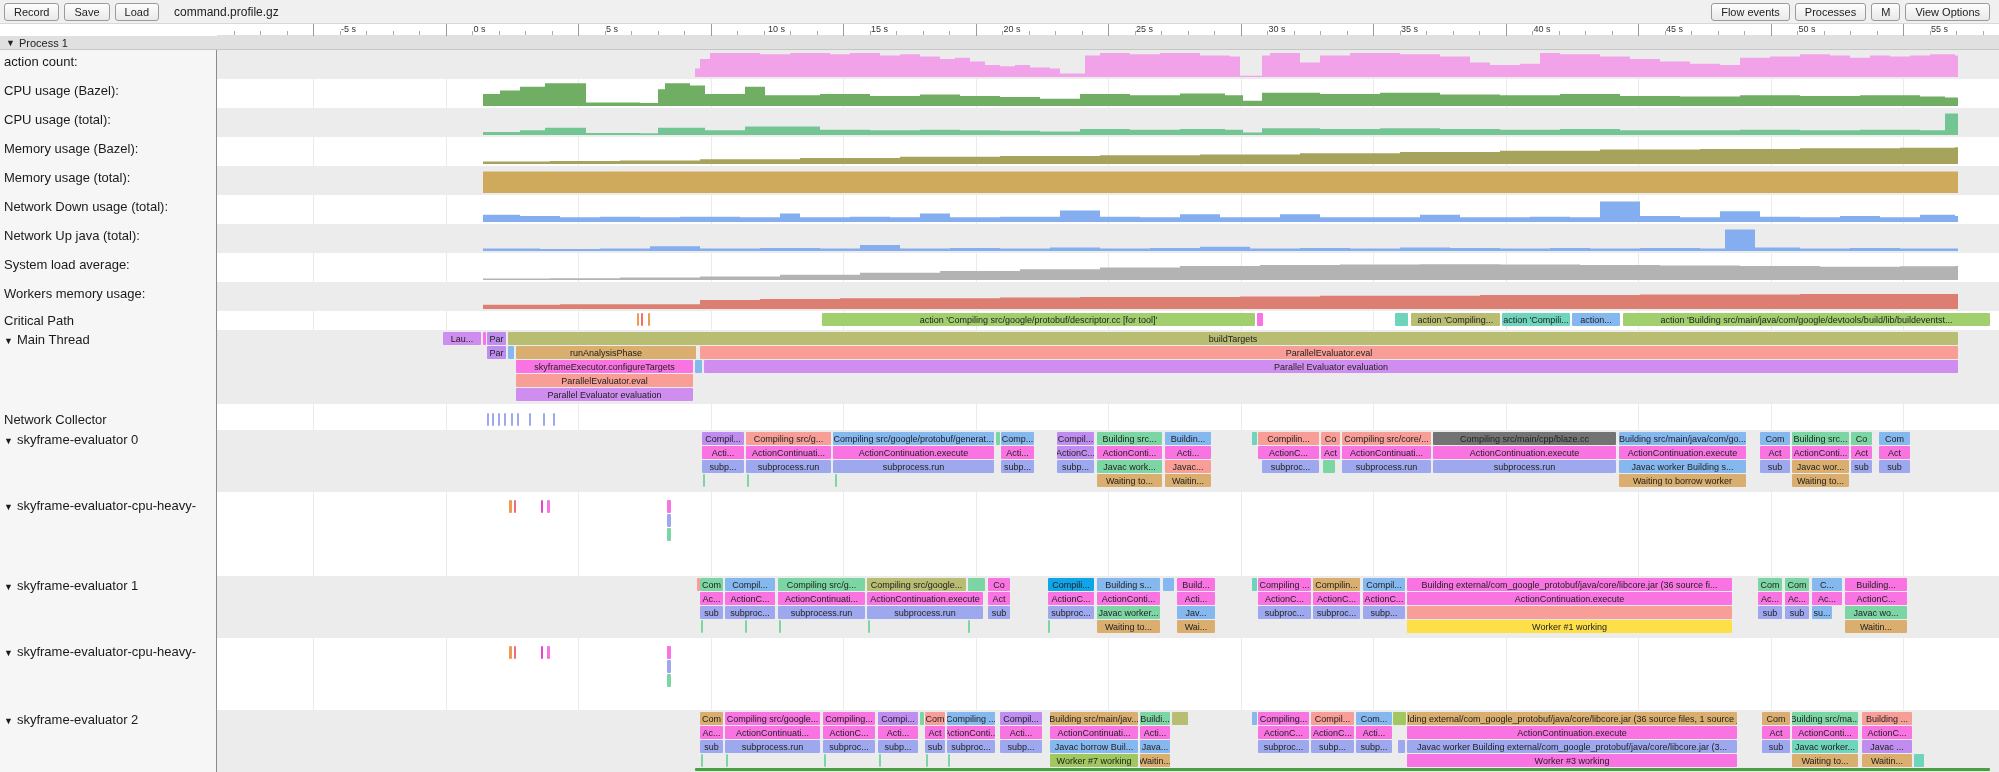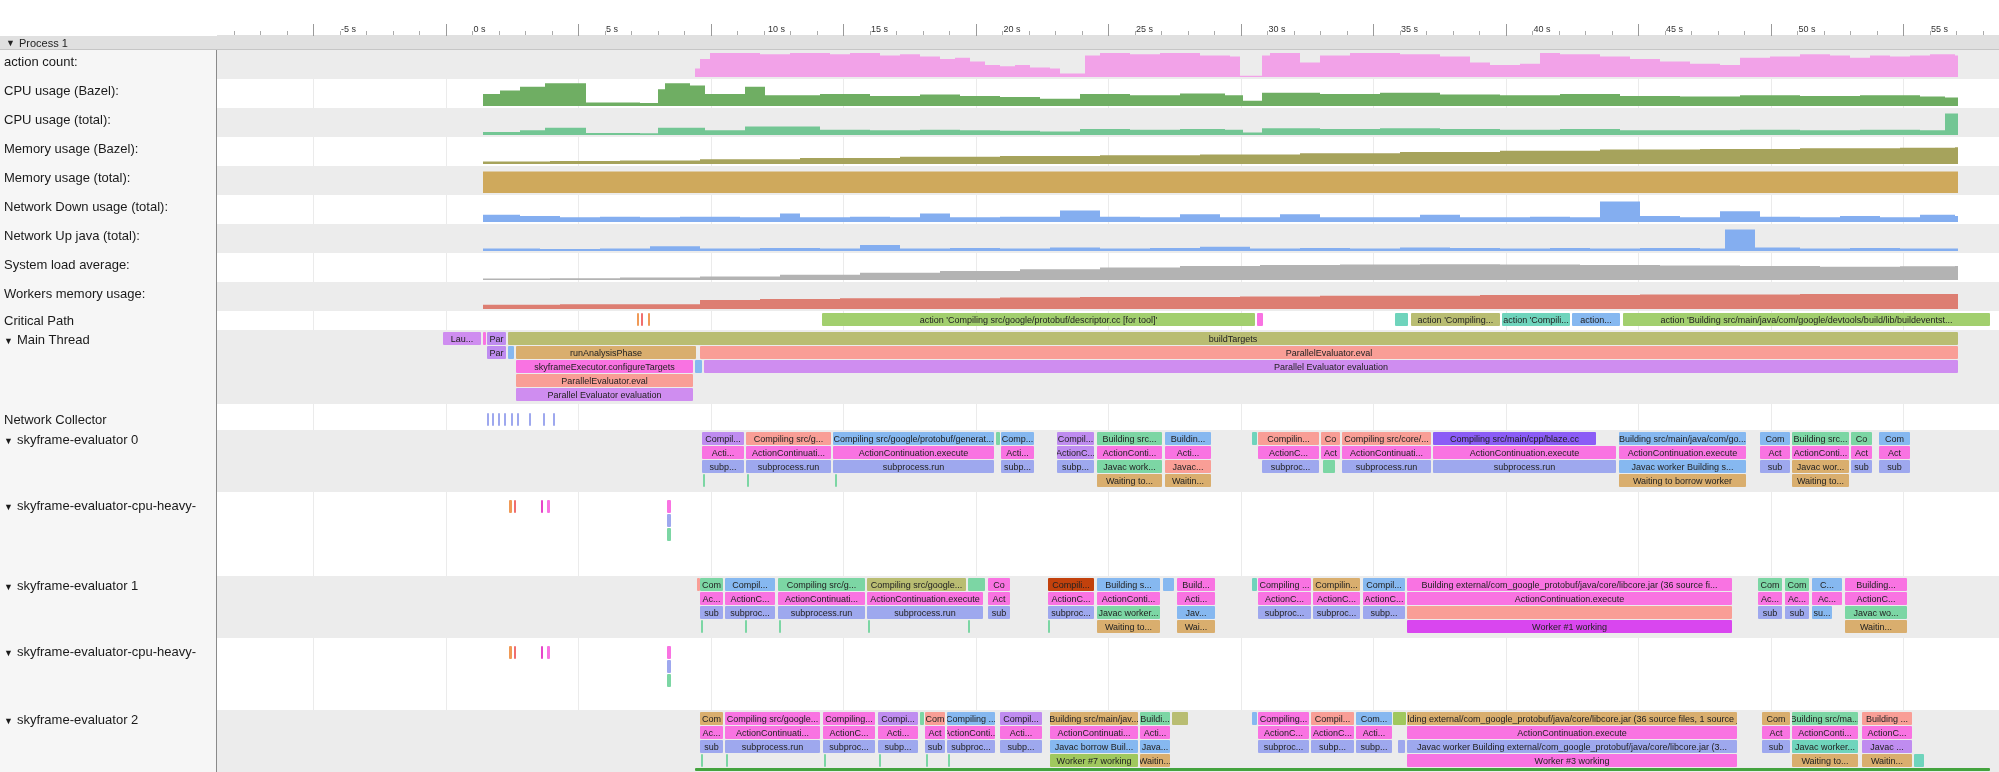--- a/index.html
+++ b/index.html
@@ -59,20 +59,32 @@
       <div class="stripe" style="top: 108px; height: 29px; background: rgb(236, 236, 236);"></div>
       <div class="stripe" style="top: 166px; height: 29px; background: rgb(236, 236, 236);"></div>
       <div class="stripe" style="top: 224px; height: 29px; background: rgb(236, 236, 236);"></div>
       <div class="stripe" style="top: 282px; height: 29px; background: rgb(236, 236, 236);"></div>
       <div class="stripe" style="top: 330px; height: 74px; background: rgb(236, 236, 236);"></div>
       <div class="stripe" style="top: 430px; height: 62px; background: rgb(236, 236, 236);"></div>
       <div class="stripe" style="top: 576px; height: 62px; background: rgb(236, 236, 236);"></div>
       <div class="stripe" style="top: 710px; height: 62px; background: rgb(236, 236, 236);"></div>
     </div>
 
+  <div id="toolbar">
+    <button class="tbtn">Record</button>
+    <button class="tbtn">Save</button>
+    <button class="tbtn">Load</button>
+    <span id="profile-title">command.profile.gz</span>
+    <span id="toolbar-right">
+      <button class="tbtn">Flow events</button>
+      <button class="tbtn">Processes</button>
+      <button class="tbtn">M</button>
+      <button class="tbtn">View Options</button>
+    </span>
+  </div>
 
   <div id="ruler">
       <div class="tick-minor" style="left: 16.5px;"></div>
       <div class="tick-minor" style="left: 43px;"></div>
       <div class="tick-minor" style="left: 69.5px;"></div>
       <div class="tick-major" style="left: 96px;"></div>
       <div class="tick-label" style="left: 99px;">-5 s</div>
       <div class="tick-minor" style="left: 122.5px;"></div>
       <div class="tick-minor" style="left: 149px;"></div>
       <div class="tick-minor" style="left: 175.5px;"></div>
@@ -270,21 +282,21 @@
       <div class="seg" style="left: 1252px; top: 432px; width: 5px; background: rgb(111, 212, 188);"></div>
       <div class="seg" style="left: 1258px; top: 432px; width: 61px; background: rgb(249, 158, 150);">
         <span>Compilin...</span>
       </div>
       <div class="seg" style="left: 1321px; top: 432px; width: 19px; background: rgb(249, 158, 150);">
         <span>Co</span>
       </div>
       <div class="seg" style="left: 1342px; top: 432px; width: 89px; background: rgb(249, 158, 150);">
         <span>Compiling src/core/...</span>
       </div>
-      <div class="seg" style="left: 1433px; top: 432px; width: 163px; background: #8b5cf6;">
+      <div class="seg" style="left: 1433px; top: 432px; width: 183px; background: #737373;">
         <span>Compiling src/main/cpp/blaze.cc</span>
       </div>
       <div class="seg" style="left: 1619px; top: 432px; width: 127px; background: rgb(134, 184, 240);">
         <span>Building src/main/java/com/go...</span>
       </div>
       <div class="seg" style="left: 1760px; top: 432px; width: 30px; background: rgb(134, 184, 240);">
         <span>Com</span>
       </div>
       <div class="seg" style="left: 1792px; top: 432px; width: 57px; background: rgb(124, 214, 164);">
         <span>Building src...</span>
@@ -421,21 +433,21 @@
       <div class="seg" style="left: 778px; top: 578px; width: 87px; background: rgb(124, 214, 164);">
         <span>Compiling src/g...</span>
       </div>
       <div class="seg" style="left: 867px; top: 578px; width: 99px; background: rgb(185, 189, 114);">
         <span>Compiling src/google...</span>
       </div>
       <div class="seg" style="left: 968px; top: 578px; width: 17px; background: rgb(124, 214, 164);"></div>
       <div class="seg" style="left: 988px; top: 578px; width: 22px; background: rgb(249, 115, 226);">
         <span>Co</span>
       </div>
-      <div class="seg" style="left: 1048px; top: 578px; width: 46px; background: #c2410c;">
+      <div class="seg" style="left: 1048px; top: 578px; width: 46px; background: #0ea5e9;">
         <span>Compili...</span>
       </div>
       <div class="seg" style="left: 1097px; top: 578px; width: 63px; background: rgb(134, 184, 240);">
         <span>Building s...</span>
       </div>
       <div class="seg" style="left: 1163px; top: 578px; width: 11px; background: rgb(134, 184, 240);"></div>
       <div class="seg" style="left: 1177px; top: 578px; width: 38px; background: rgb(249, 115, 226);">
         <span>Build...</span>
       </div>
       <div class="seg" style="left: 1252px; top: 578px; width: 5px; background: rgb(111, 212, 188);"></div>
@@ -562,21 +574,21 @@
       <div class="seg" style="left: 779px; top: 620px; width: 2px; background: rgb(124, 214, 164);"></div>
       <div class="seg" style="left: 868px; top: 620px; width: 2px; background: rgb(124, 214, 164);"></div>
       <div class="seg" style="left: 968px; top: 620px; width: 2px; background: rgb(124, 214, 164);"></div>
       <div class="seg" style="left: 1048px; top: 620px; width: 2px; background: rgb(124, 214, 164);"></div>
       <div class="seg" style="left: 1097px; top: 620px; width: 63px; background: rgb(217, 174, 110);">
         <span>Waiting to...</span>
       </div>
       <div class="seg" style="left: 1177px; top: 620px; width: 38px; background: rgb(217, 174, 110);">
         <span>Wai...</span>
       </div>
-      <div class="seg" style="left: 1407px; top: 620px; width: 325px; background: #d946ef; align-items: center;">
+      <div class="seg" style="left: 1407px; top: 620px; width: 325px; background: #fde047; align-items: center;">
         <span>Worker #1 working</span>
       </div>
       <div class="seg" style="left: 1845px; top: 620px; width: 62px; background: rgb(217, 174, 110);">
         <span>Waitin...</span>
       </div>
       <div class="seg" style="left: 509px; top: 646px; width: 3px; background: rgb(240, 154, 86);"></div>
       <div class="seg" style="left: 514px; top: 646px; width: 2px; background: rgb(240, 110, 110);"></div>
       <div class="seg" style="left: 541px; top: 646px; width: 2px; background: rgb(230, 69, 200);"></div>
       <div class="seg" style="left: 547px; top: 646px; width: 3px; background: rgb(249, 115, 226);"></div>
       <div class="seg" style="left: 667px; top: 646px; width: 4px; background: rgb(249, 115, 226);"></div>

